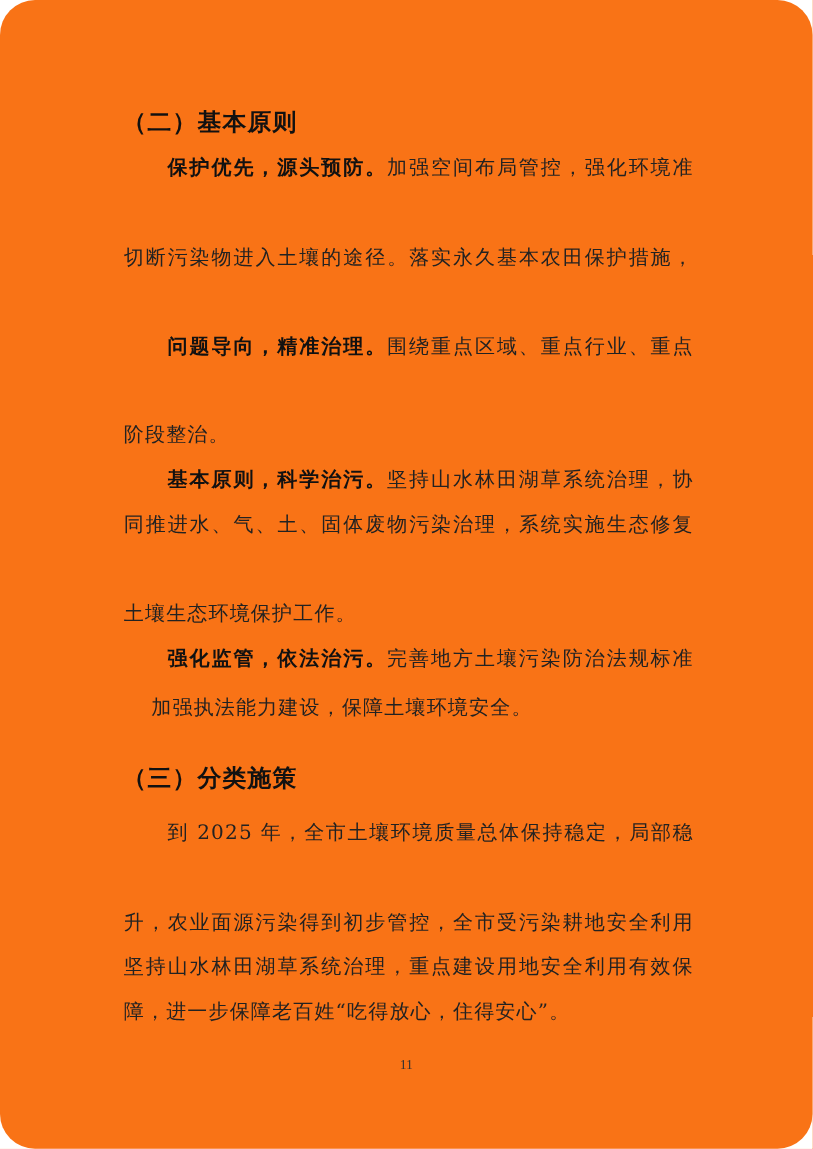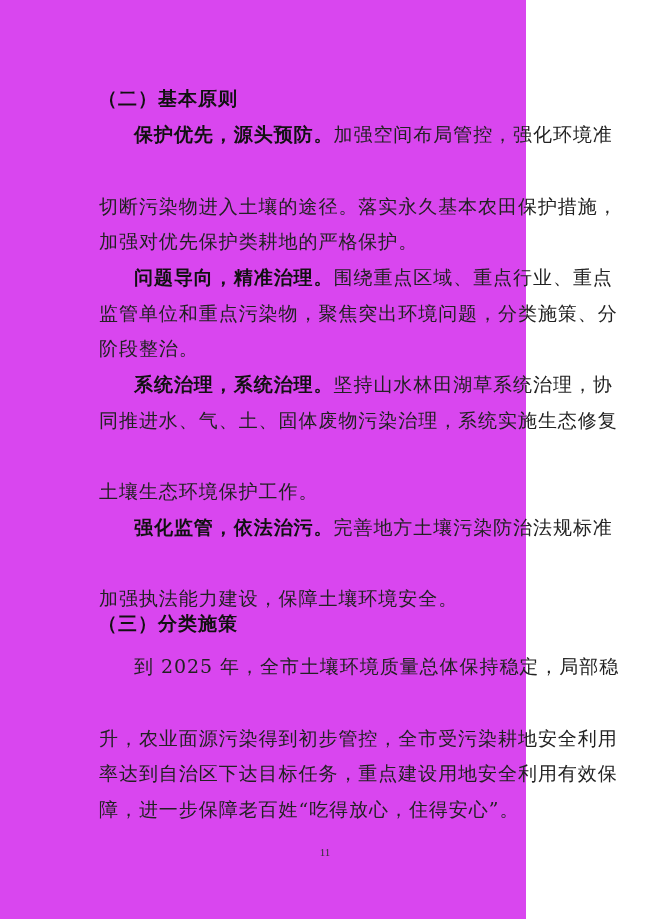--- a/index.html
+++ b/index.html
@@ -10,41 +10,42 @@
     body {
       width: 650px;
       height: 919px;
       position: relative;
       overflow: hidden;
       color: #1a1a1a;
     }
     .page {
       position: absolute;
       left: 0; top: 0;
-      width: 526px;
+      width: 650px;
       height: 919px;
-      background: #d946ef;
+      background: #f97316;
+      border-radius: 28px;
     }
     .heading {
       position: absolute;
       left: 98px;
       font-family: "DejaVu Sans", sans-serif;
       font-weight: bold;
       font-size: 19px;
       letter-spacing: 1px;
       line-height: 24px;
       white-space: nowrap;
       color: #111;
     }
     .line {
       position: absolute;
       left: 99px;
       width: 456px;
       font-family: "DejaVu Serif", serif;
-      font-size: 19px;
+      font-size: 16px;
       line-height: 22px;
       white-space: nowrap;
       letter-spacing: 0.95px;
       color: #222;
     }
     .line.indent { left: 134px; width: 421px; }
     .line .lead {
       font-family: "DejaVu Sans", sans-serif;
       font-weight: bold;
       color: #111;
@@ -66,34 +67,32 @@
   </style>
 </head>
 <body>
 
 <div class="page">
 
   <div class="heading" style="top:86px;">（二）基本原则</div>
 
   <div class="line indent justify" style="top:123px;"><span class="lead">保护优先，源头预防。</span><span>加强空间布局管控，强化环境准</span></div>
   <div class="line justify" style="top:195px;">切断污染物进入土壤的途径。落实永久基本农田保护措施，</div>
-  <div class="line" style="top:230px;">加强对优先保护类耕地的严格保护。</div>
 
   <div class="line indent justify" style="top:266px;"><span class="lead">问题导向，精准治理。</span><span>围绕重点区域、重点行业、重点</span></div>
-  <div class="line justify" style="top:302px;">监管单位和重点污染物，聚焦突出环境问题，分类施策、分</div>
   <div class="line" style="top:337px;">阶段整治。</div>
 
-  <div class="line indent justify" style="top:373px;"><span class="lead">系统治理，系统治理。</span><span>坚持山水林田湖草系统治理，协</span></div>
+  <div class="line indent justify" style="top:373px;"><span class="lead">基本原则，科学治污。</span><span>坚持山水林田湖草系统治理，协</span></div>
   <div class="line justify" style="top:409px;">同推进水、气、土、固体废物污染治理，系统实施生态修复</div>
   <div class="line" style="top:480px;">土壤生态环境保护工作。</div>
 
   <div class="line indent justify" style="top:516px;"><span class="lead">强化监管，依法治污。</span><span>完善地方土壤污染防治法规标准</span></div>
-  <div class="line" style="top:587px;">加强执法能力建设，保障土壤环境安全。</div>
+  <div class="line" style="top:555px;margin-left:22px;">加强执法能力建设，保障土壤环境安全。</div>
 
   <div class="heading" style="top:611px;">（三）分类施策</div>
 
   <div class="line indent justify" style="top:655px;">到 2025 年，全市土壤环境质量总体保持稳定，局部稳</div>
   <div class="line justify" style="top:727px;">升，农业面源污染得到初步管控，全市受污染耕地安全利用</div>
-  <div class="line justify" style="top:762px;">率达到自治区下达目标任务，重点建设用地安全利用有效保</div>
+  <div class="line justify" style="top:762px;">坚持山水林田湖草系统治理，重点建设用地安全利用有效保</div>
   <div class="line" style="top:798px;">障，进一步保障老百姓“吃得放心，住得安心”。</div>
 
   <div class="pagenum">11</div>
 </div>
 
 </body></html>

